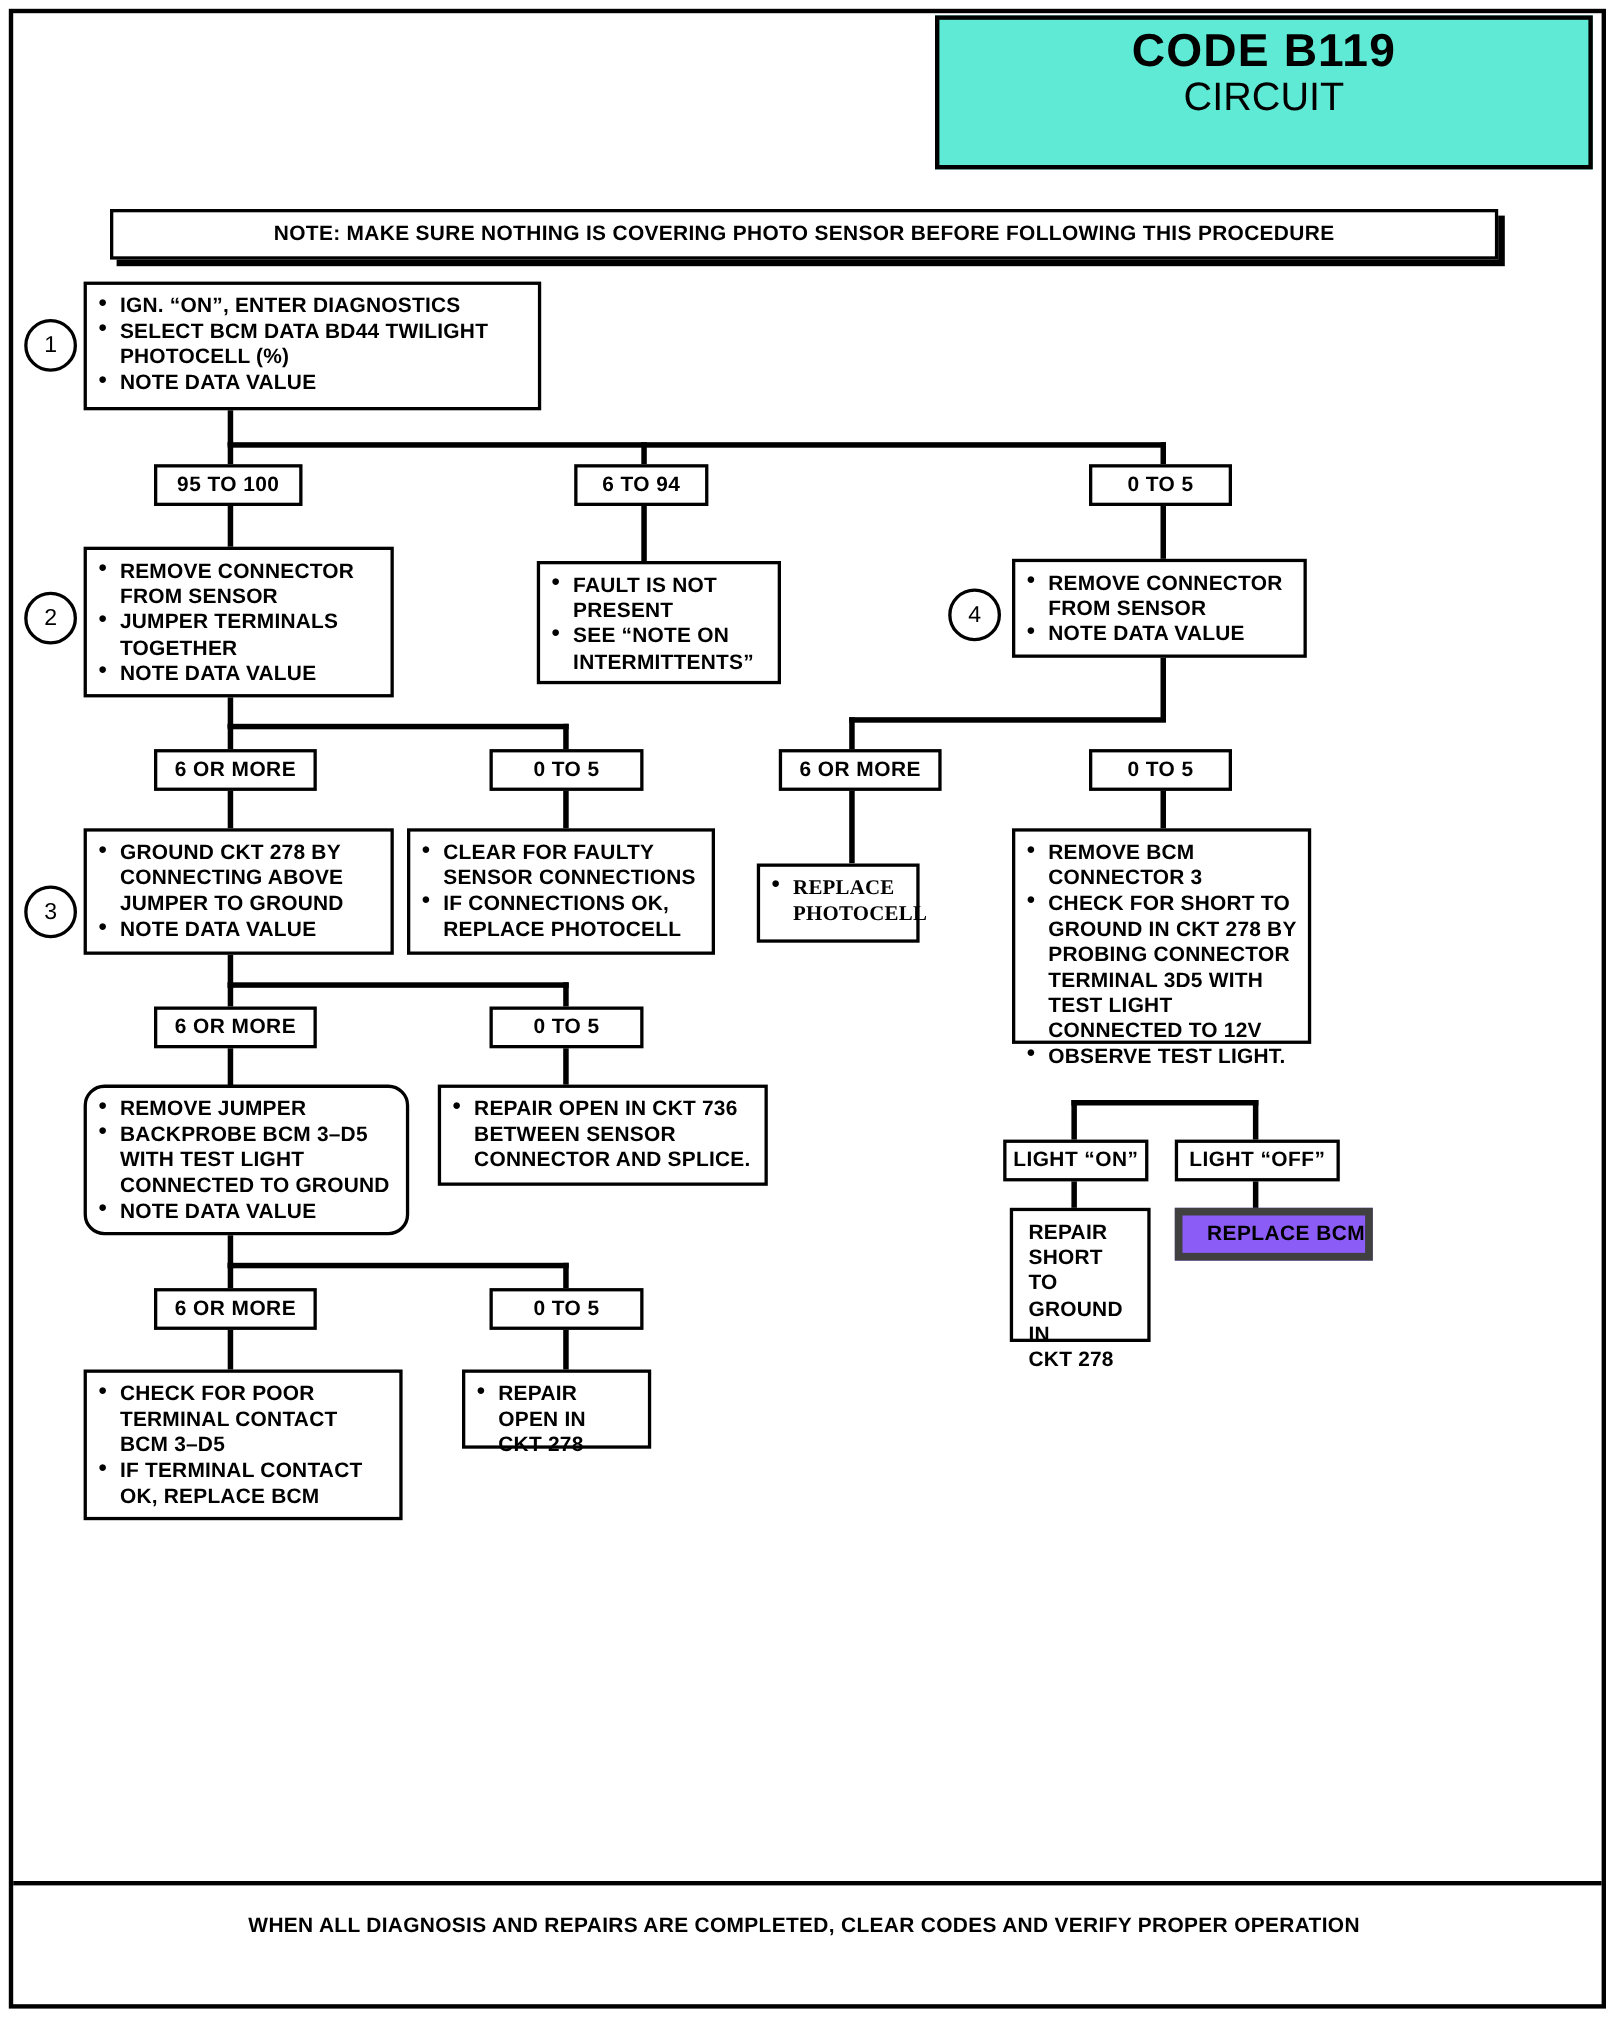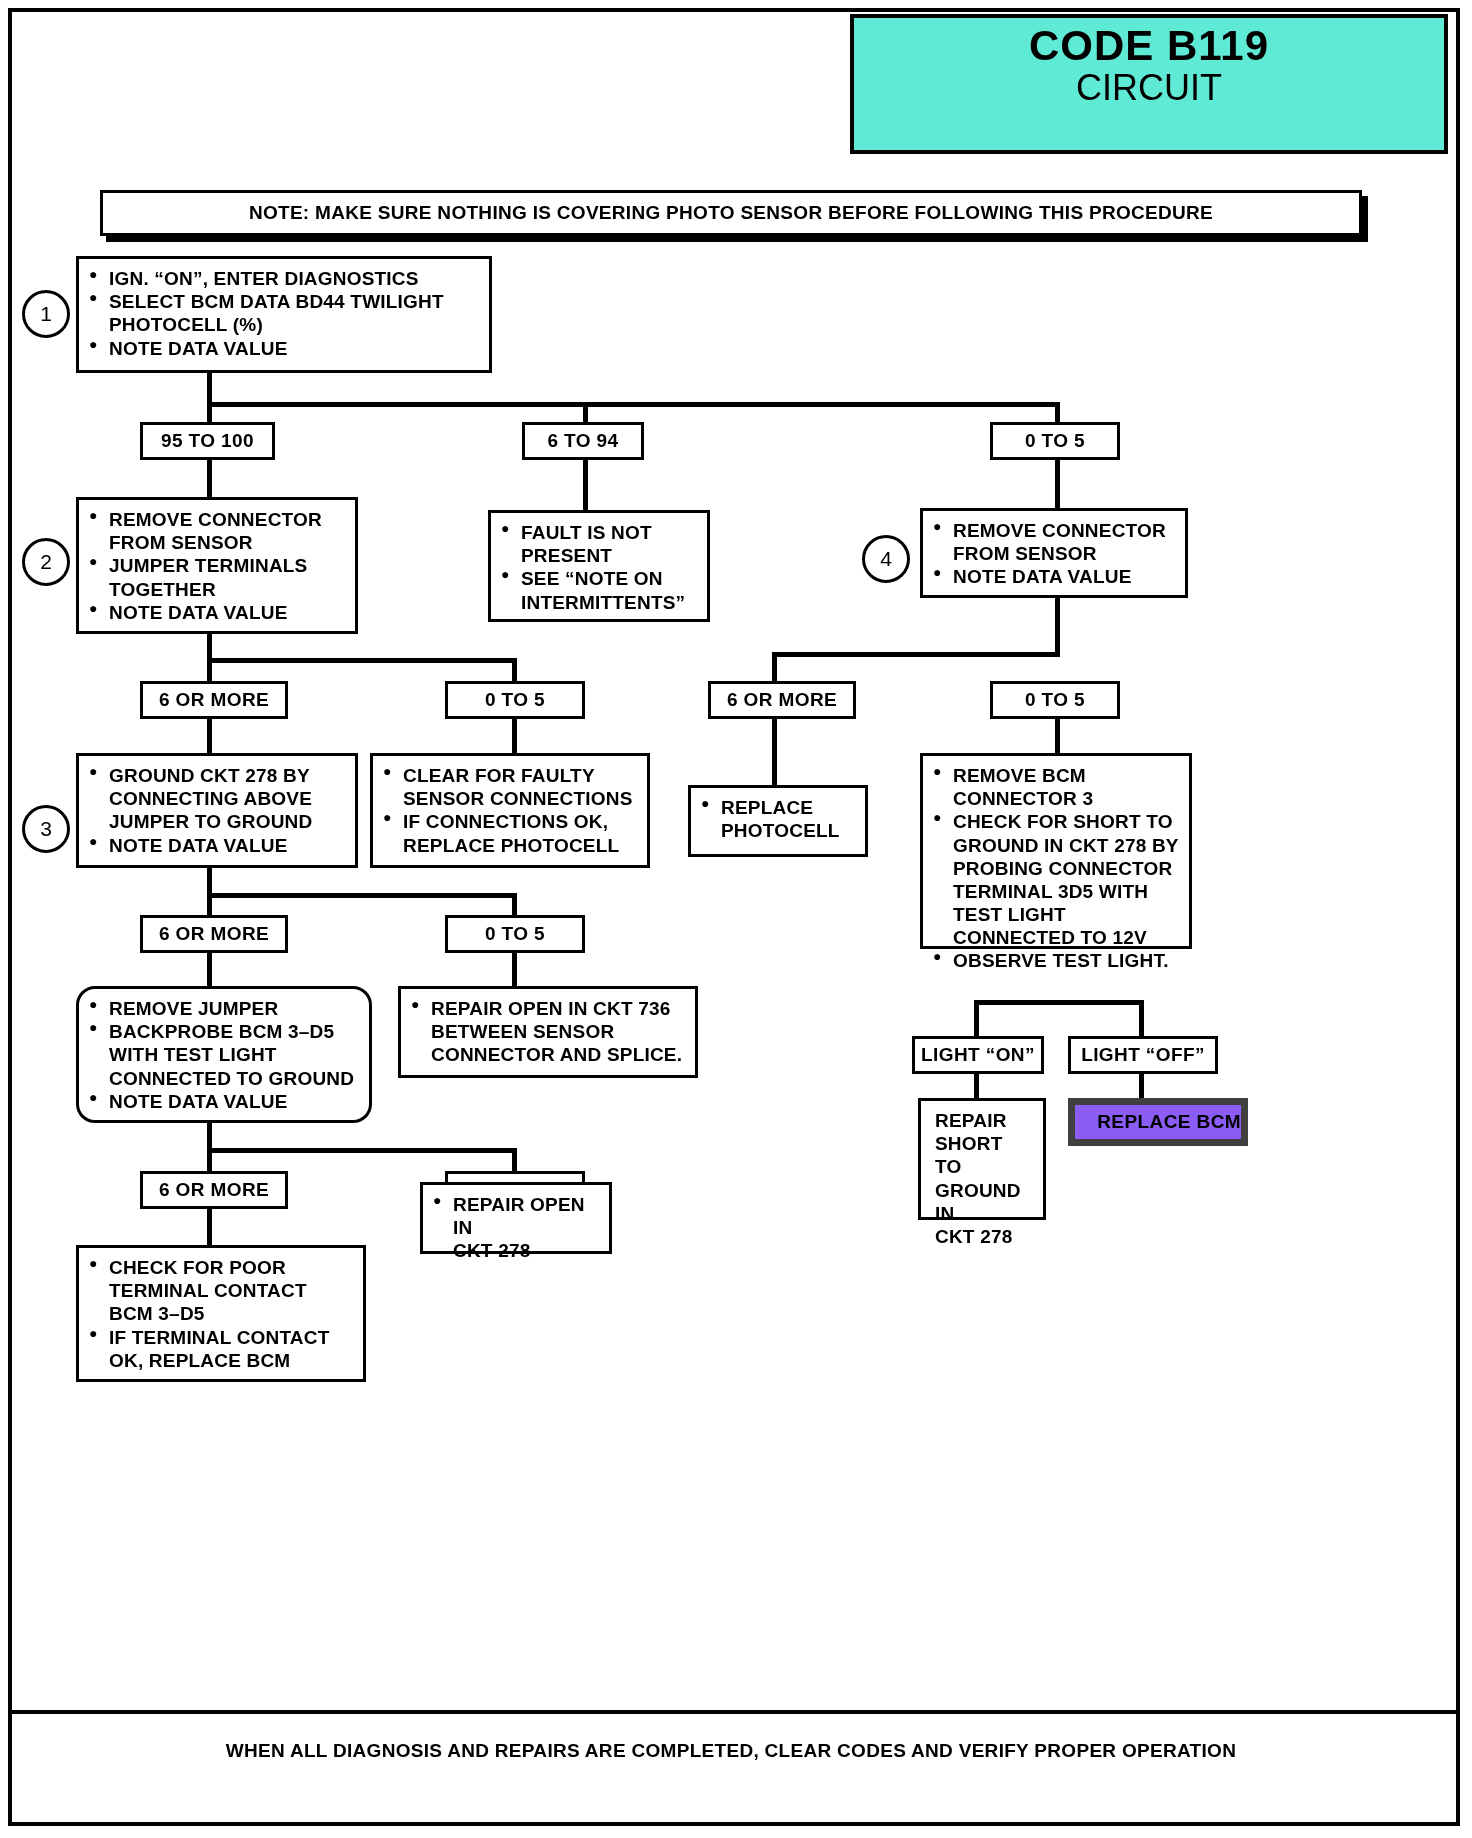--- a/index.html
+++ b/index.html
@@ -165,21 +165,21 @@
 
   <div class="box" style="left:370px;top:753px;width:280px;height:115px;">
     <ul>
       <li>CLEAR FOR FAULTY</li>
       <li class="cont">SENSOR CONNECTIONS</li>
       <li>IF CONNECTIONS OK,</li>
       <li class="cont">REPLACE PHOTOCELL</li>
     </ul>
   </div>
 
-  <div class="box" style="left:688px;top:785px;width:180px;height:72px;">
+  <div class="box" style="left:688px;top:785px;width:148px;height:72px;font-family:Liberation Serif, serif;">
     <ul>
       <li>REPLACE</li>
       <li class="cont">PHOTOCELL</li>
     </ul>
   </div>
 
   <div class="box" style="left:920px;top:753px;width:272px;height:196px;">
     <ul>
       <li>REMOVE BCM</li>
       <li class="cont">CONNECTOR 3</li>
@@ -271,21 +271,21 @@
   <div class="box" style="left:76px;top:1245px;width:290px;height:137px;">
     <ul>
       <li>CHECK FOR POOR</li>
       <li class="cont">TERMINAL CONTACT</li>
       <li class="cont">BCM 3–D5</li>
       <li>IF TERMINAL CONTACT</li>
       <li class="cont">OK, REPLACE BCM</li>
     </ul>
   </div>
 
-  <div class="box" style="left:420px;top:1182px;width:192px;height:72px;">
+  <div class="box" style="left:420px;top:1245px;width:172px;height:72px;">
     <ul>
       <li>REPAIR OPEN IN</li>
       <li class="cont">CKT 278</li>
     </ul>
   </div>
 
   <div class="ln hline" style="left:12px;top:1710px;width:1444px;height:4px;"></div>
 
   <div class="footer">
     <span>WHEN ALL DIAGNOSIS AND REPAIRS ARE COMPLETED, CLEAR CODES AND VERIFY PROPER OPERATION</span>

